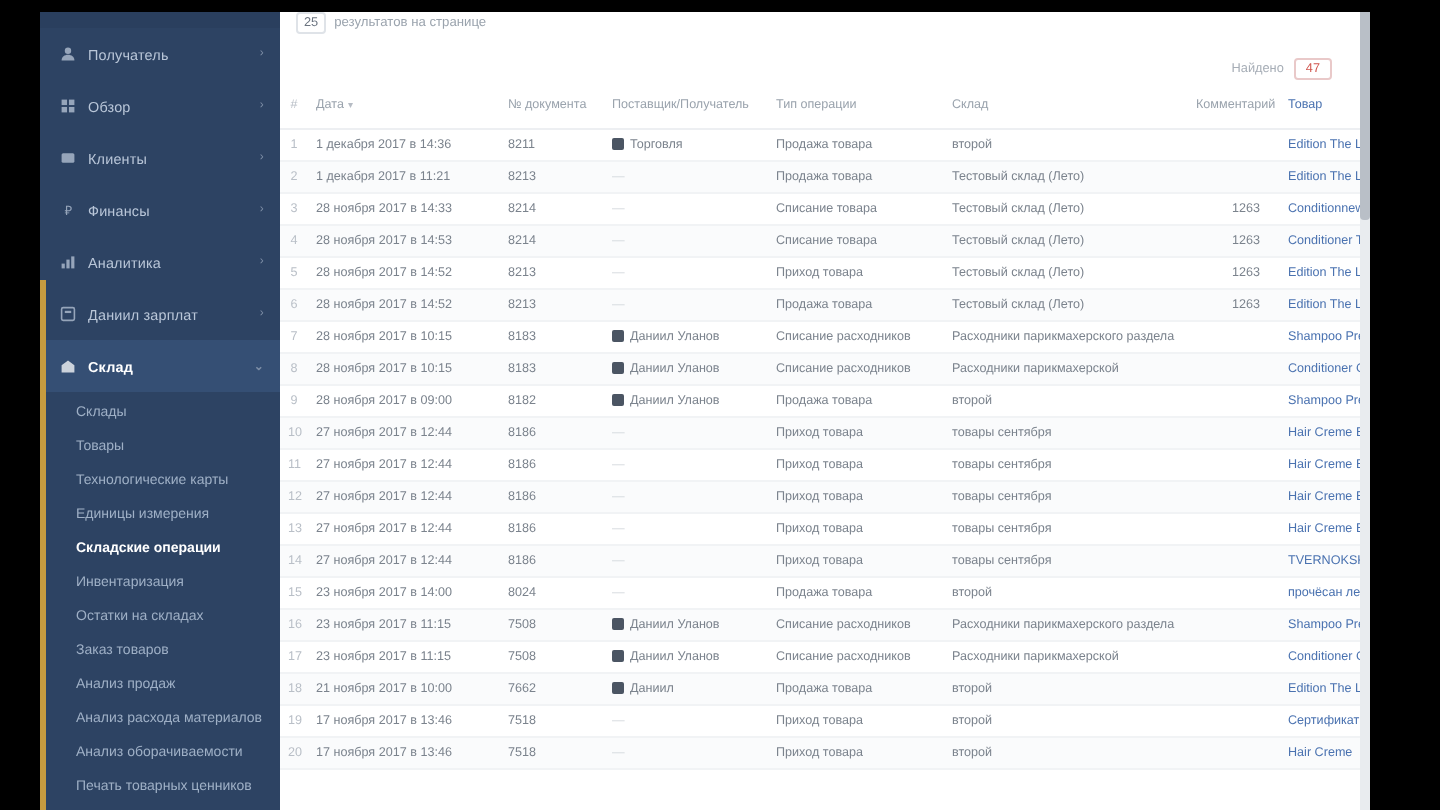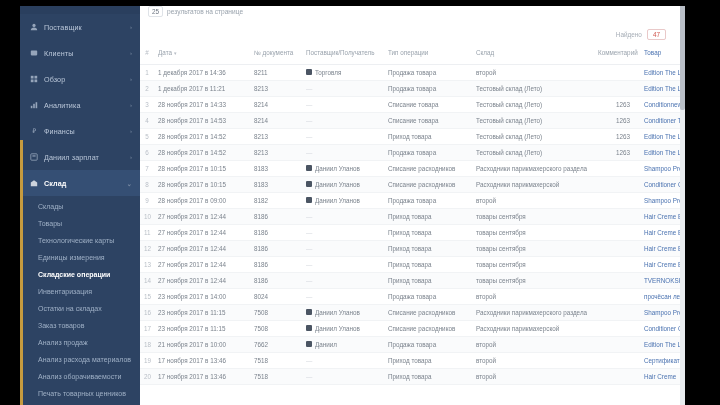--- a/index.html
+++ b/index.html
@@ -251,66 +251,66 @@
     <div class="sidebar-top-strip"></div>
 
     <div class="nav-group">
       <div class="nav-item">
         <span class="ico">
           <svg viewBox="0 0 10 10" width="8" height="8">
               <circle cx="5" cy="3" r="2" fill="#b9c6d8"></circle>
               <path d="M1 9c0-2.2 1.8-3.5 4-3.5S9 6.8 9 9z" fill="#b9c6d8"></path>
             </svg>
         </span>
-        <span>Поставщик</span>
-        <span class="chev">›</span>
-      </div>
-
-      <div class="nav-item">
-        <span class="ico">
-          <svg viewBox="0 0 10 10" width="8" height="8">
-              <rect x="1" y="2" width="8" height="6" rx="1" fill="#b9c6d8"></rect>
-            </svg>
-        </span>
-        <span>Клиенты</span>
+        <span>Получатель</span>
         <span class="chev">›</span>
       </div>
 
       <div class="nav-item">
         <span class="ico">
           <svg viewBox="0 0 10 10" width="8" height="8">
               <rect x="1" y="1" width="3.4" height="3.4" fill="#b9c6d8"></rect>
               <rect x="5.6" y="1" width="3.4" height="3.4" fill="#b9c6d8"></rect>
               <rect x="1" y="5.6" width="3.4" height="3.4" fill="#b9c6d8"></rect>
               <rect x="5.6" y="5.6" width="3.4" height="3.4" fill="#b9c6d8"></rect>
             </svg>
         </span>
         <span>Обзор</span>
         <span class="chev">›</span>
       </div>
 
       <div class="nav-item">
         <span class="ico">
           <svg viewBox="0 0 10 10" width="8" height="8">
-              <rect x="1" y="6" width="2" height="3" fill="#b9c6d8"></rect>
-              <rect x="4" y="3.5" width="2" height="5.5" fill="#b9c6d8"></rect>
-              <rect x="7" y="1.5" width="2" height="7.5" fill="#b9c6d8"></rect>
+              <rect x="1" y="2" width="8" height="6" rx="1" fill="#b9c6d8"></rect>
             </svg>
         </span>
-        <span>Аналитика</span>
+        <span>Клиенты</span>
         <span class="chev">›</span>
       </div>
 
       <div class="nav-item">
         <span class="ico">
           <svg viewBox="0 0 10 10" width="8" height="8">
               <text x="3" y="8" font-size="8" fill="#b9c6d8">₽</text>
             </svg>
         </span>
         <span>Финансы</span>
+        <span class="chev">›</span>
+      </div>
+
+      <div class="nav-item">
+        <span class="ico">
+          <svg viewBox="0 0 10 10" width="8" height="8">
+              <rect x="1" y="6" width="2" height="3" fill="#b9c6d8"></rect>
+              <rect x="4" y="3.5" width="2" height="5.5" fill="#b9c6d8"></rect>
+              <rect x="7" y="1.5" width="2" height="7.5" fill="#b9c6d8"></rect>
+            </svg>
+        </span>
+        <span>Аналитика</span>
         <span class="chev">›</span>
       </div>
 
       <div class="nav-item">
         <span class="ico">
           <svg viewBox="0 0 10 10" width="8" height="8">
               <rect x="1" y="1" width="8" height="8" rx="1" fill="none" stroke="#b9c6d8" stroke-width="1"></rect>
               <rect x="3" y="3" width="4" height="1.4" fill="#b9c6d8"></rect>
             </svg>
         </span>

